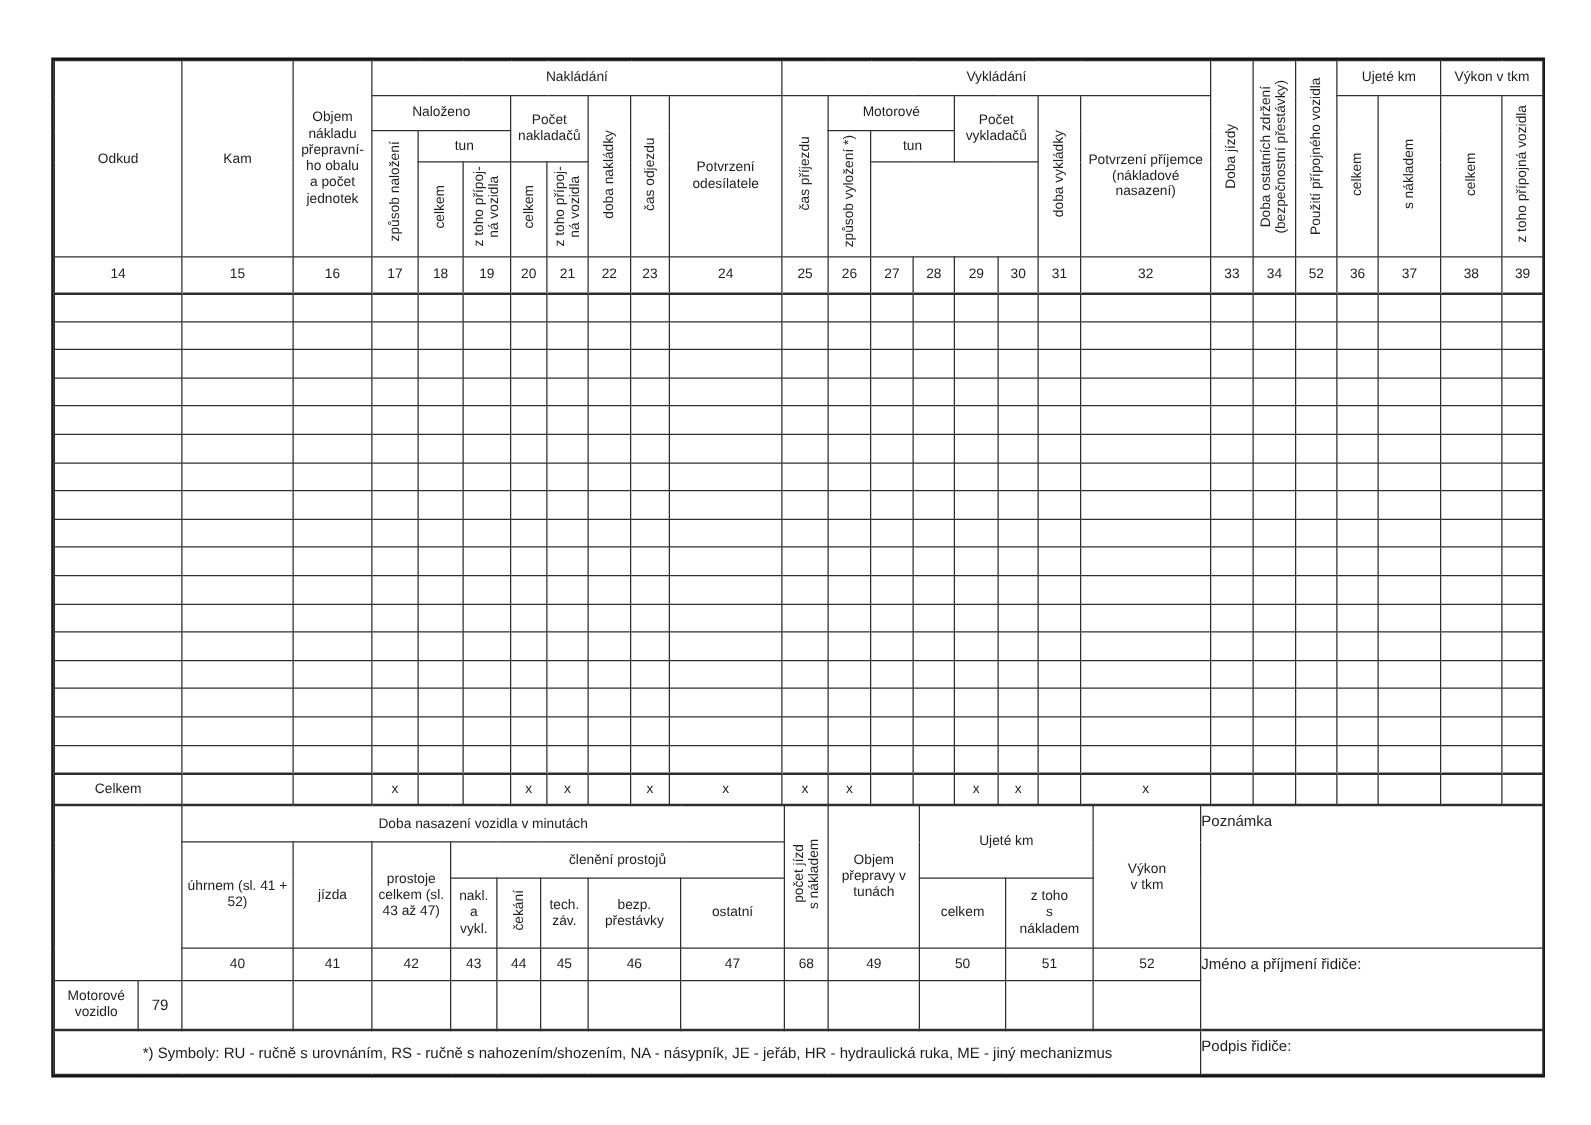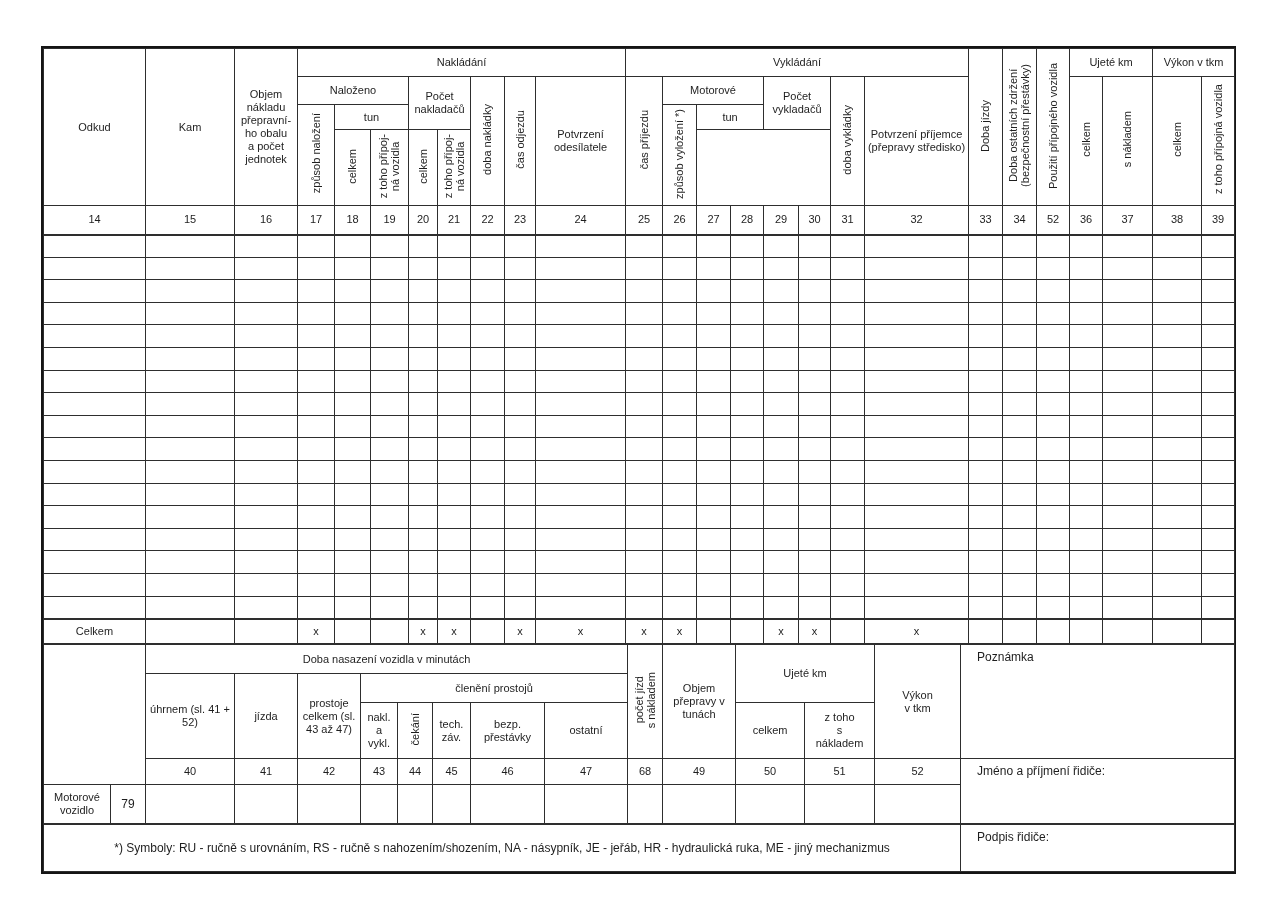--- a/index.html
+++ b/index.html
@@ -5,27 +5,27 @@
   html,body{margin:0;padding:0;background:#fff;}
   body{width:1273px;height:900px;position:relative;font-family:"Liberation Sans","DejaVu Sans",sans-serif;color:#1e1e1e;}
   .sheet{position:absolute;left:41px;top:46px;width:1191px;border:2px solid #151515;background:#fff;}
   table{border-collapse:collapse;table-layout:fixed;width:1191px;}
   td{border:1px solid #2e2e2e;padding:0;text-align:center;vertical-align:middle;
      font-size:11px;line-height:1.18;overflow:hidden;}
   .num{font-size:12px;}
   .pre{white-space:pre-line;}
   .vert{display:inline-block;writing-mode:vertical-rl;transform:rotate(180deg);
         white-space:pre-line;line-height:1.12;font-size:11px;}
-  .tl{text-align:left;vertical-align:top;padding:5px 16px;font-size:12px;}
+  .tl{text-align:left;vertical-align:top;padding:5px 0;font-size:12px;}
   .r1{height:28px}.r2{height:28px}.r3{height:25px}.r4{height:76px}
   .rn{height:29px}.rn td{border-bottom-width:2px}
   .rd{height:22.6px}
   .rc{height:25px}.rc td{border-top-width:2px}
   .b1{height:29px}.b2{height:29px}.b3{height:56px}.b4{height:26px}.b5{height:39px}
-  .b6{height:48px}.b6 td{border-top-width:2px}
+  .b6{height:36px}.b6 td{border-top-width:2px}
   .ftr{font-size:12px;}
 </style>
 </head>
 <body>
 
 <div class="sheet">
 
   <table>
     <colgroup>
       <col style="width:102px">
@@ -79,21 +79,21 @@
     <tr class="r2">
       <td colspan="3">Naloženo</td>
       <td colspan="2" rowspan="2">Počet nakladačů</td>
       <td rowspan="3"><span class="vert">doba nakládky</span></td>
       <td rowspan="3"><span class="vert">čas odjezdu</span></td>
       <td rowspan="3">Potvrzení odesílatele</td>
       <td rowspan="3"><span class="vert">čas příjezdu</span></td>
       <td colspan="3">Motorové</td>
       <td colspan="2" rowspan="2">Počet vykladačů</td>
       <td rowspan="3"><span class="vert">doba vykládky</span></td>
-      <td rowspan="3">Potvrzení příjemce (přepravy středisko)</td>
+      <td rowspan="3">Potvrzení příjemce (nákladové nasazení)</td>
       <td rowspan="3"><span class="vert">celkem</span></td>
       <td rowspan="3"><span class="vert">s nákladem</span></td>
       <td rowspan="3"><span class="vert">celkem</span></td>
       <td rowspan="3"><span class="vert">z toho přípojná vozidla</span></td>
     </tr>
 
     <tr class="r3">
       <td rowspan="2"><span class="vert">způsob naložení</span></td>
       <td colspan="2">tun</td>
       <td rowspan="2"><span class="vert">způsob vyložení *)</span></td>

